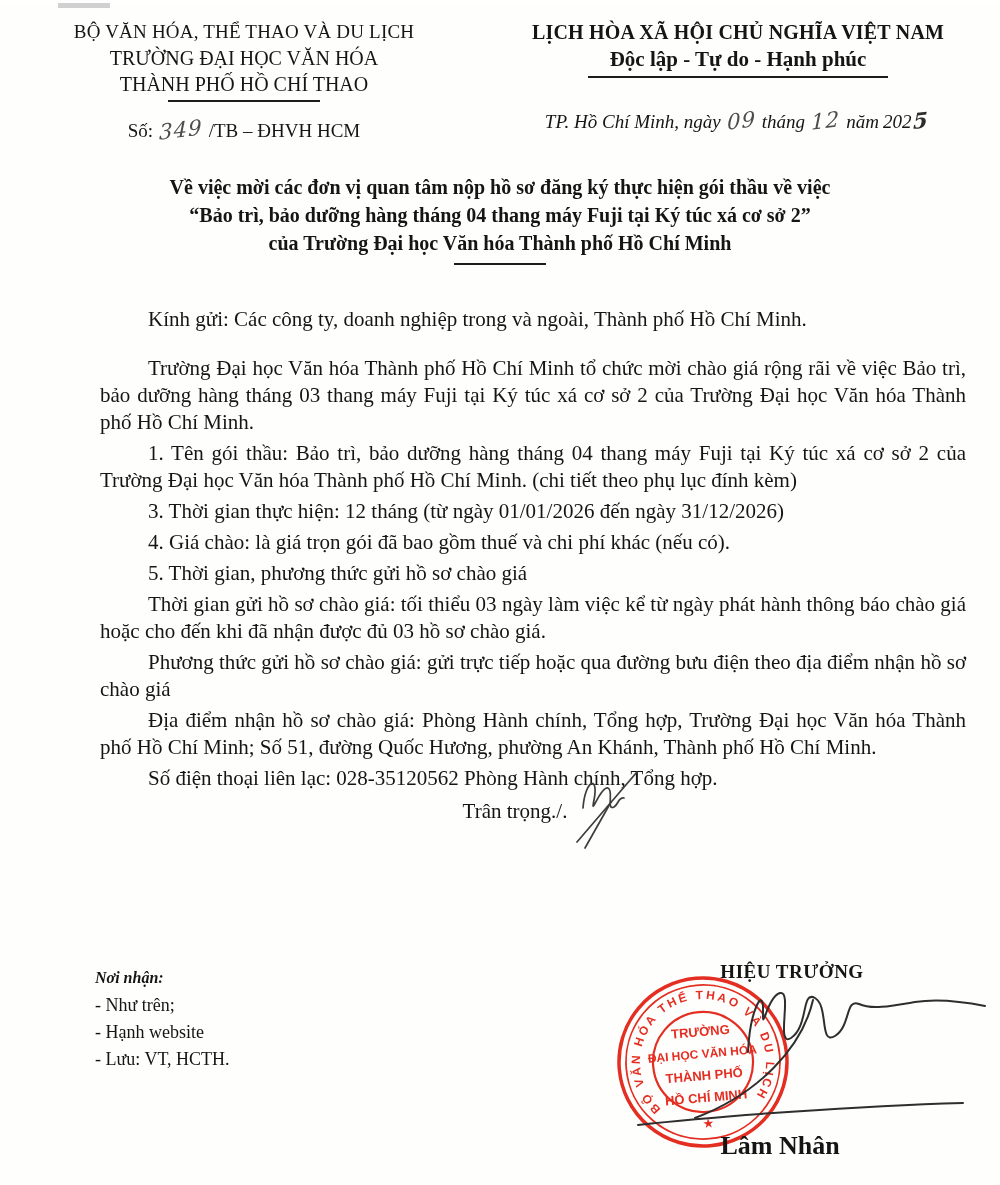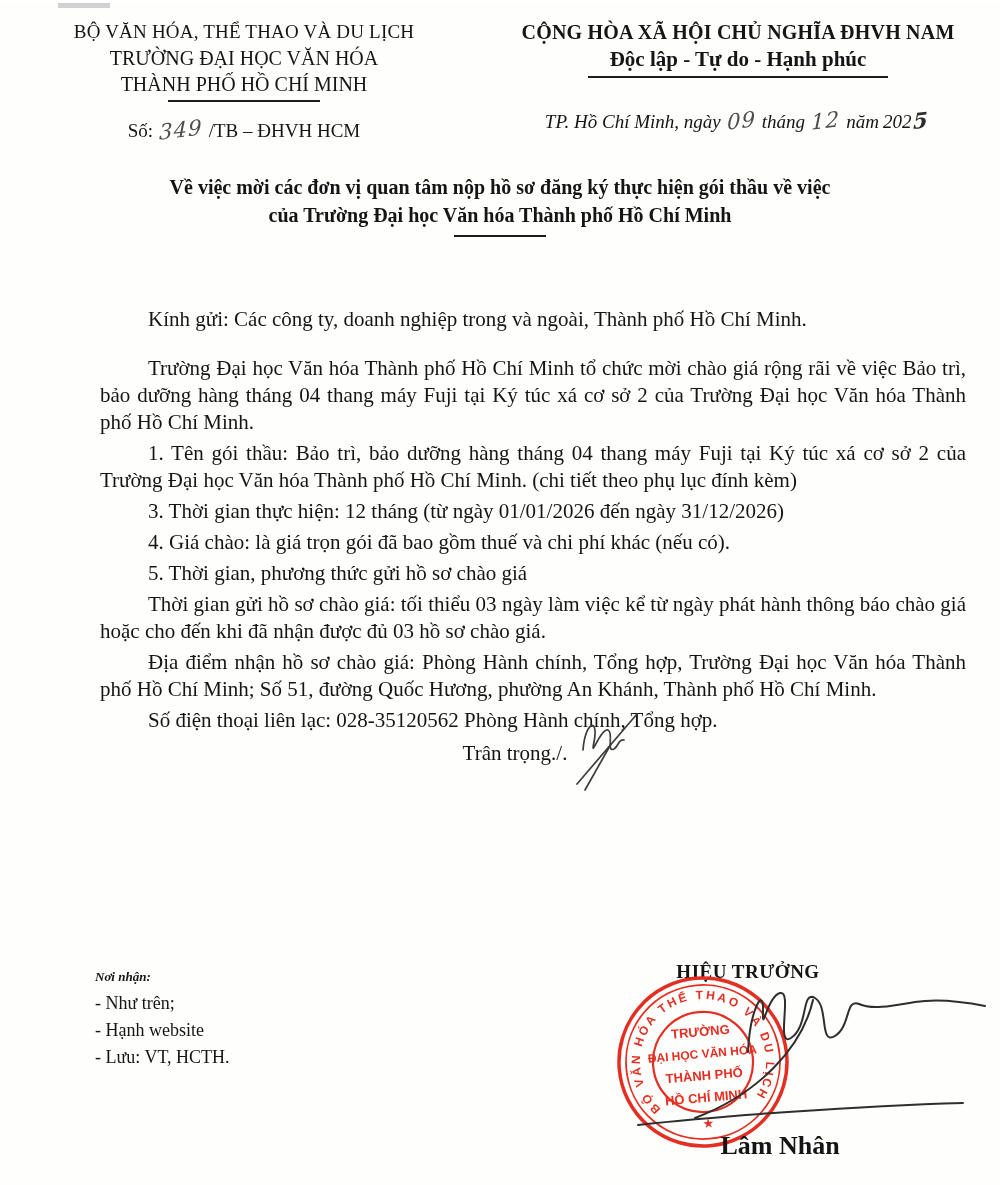--- a/index.html
+++ b/index.html
@@ -51,24 +51,24 @@
   .body-text p{margin:0 0 4px;text-indent:48px;}
   .body-text .salutation{margin-bottom:22px;text-align:left;}
   .body-text .closing{text-align:center;font-family:Liberation Serif, serif;}
 
   .initial-wrap{display:inline-block;position:relative;width:84px;height:22px;vertical-align:baseline;}
   .initial-wrap svg{position:absolute;left:2px;top:-32px;overflow:visible;}
   .initial-wrap path{stroke:#3d3d3d;stroke-width:1.7;fill:none;stroke-linecap:round;}
 
   
   .recipients{position:absolute;left:95px;top:966px;font-size:18px;}
-  .recipients-heading{font-weight:bold;font-style:italic;font-size:13px;margin-bottom:5px;}
+  .recipients-heading{font-weight:bold;font-style:italic;font-size:16px;margin-bottom:5px;}
   .recipient-item{line-height:27px;}
 
-  .signer-title{position:absolute;left:608px;top:958px;width:280px;text-align:center;font-weight:bold;font-size:19px;letter-spacing:.5px;}
+  .signer-title{position:absolute;left:652px;top:958px;width:280px;text-align:center;font-weight:bold;font-size:19px;letter-spacing:.5px;}
   .signer-name{position:absolute;left:660px;top:1128px;width:240px;text-align:center;font-weight:bold;font-size:26px;}
 
   .stamp{position:absolute;left:615px;top:971px;transform:rotate(-5deg);}
   .stamp circle{fill:none;stroke:var(--stamp-red);}
   .stamp .s-ring{stroke-width:3.5;}
   .stamp .s-ring2{stroke-width:1.8;}
   .stamp .s-ring3{stroke-width:2.2;}
   .stamp text{fill:var(--stamp-red);font-family:"Liberation Sans","DejaVu Sans",sans-serif;font-weight:bold;}
   .stamp .s-ringtext{letter-spacing:2.5px;}
 
@@ -77,50 +77,52 @@
 </style>
 </head>
 <body>
 
 <div class="page">
   <div class="scan-mark"></div>
 
   <div class="hdr-left">
     <div class="l1">BỘ VĂN HÓA, THỂ THAO VÀ DU LỊCH</div>
     <div class="l2">TRƯỜNG ĐẠI HỌC VĂN HÓA</div>
-    <div class="l3">THÀNH PHỐ HỒ CHÍ MINH</div>
+    <div class="l3">THÀNH PHỐ HỒ CHÍ THAO</div>
     <div class="rule-left"></div>
     <div class="so-line">
       <span>Số:</span><span class="hand">349</span><span>/TB – ĐHVH HCM</span>
     </div>
   </div>
 
   <div class="hdr-right">
-    <div class="r1">CỘNG HÒA XÃ HỘI CHỦ NGHĨA ĐHVH NAM</div>
+    <div class="r1">LỊCH HÒA XÃ HỘI CHỦ NGHĨA VIỆT NAM</div>
     <div class="r2">Độc lập - Tự do - Hạnh phúc</div>
     <div class="rule-right"></div>
     <div class="date-line">
       <span>TP. Hồ Chí Minh, ngày</span><span class="hand">09</span><span>tháng</span><span class="hand">12</span><span>năm</span><span style="margin-right:0">202</span><span class="hand hand-bold" style="margin-left:0">5</span>
     </div>
   </div>
 
   <div class="title-block">
     <div class="title-sub">Về việc mời các đơn vị quan tâm nộp hồ sơ đăng ký thực hiện gói thầu về việc</div>
+    <div class="title-sub">“Bảo trì, bảo dưỡng hàng tháng 04 thang máy Fuji tại Ký túc xá cơ sở 2”</div>
     <div class="title-sub">của Trường Đại học Văn hóa Thành phố Hồ Chí Minh</div>
     <div class="title-rule"></div>
   </div>
 
   <div class="body-text">
     <p class="salutation">Kính gửi: Các công ty, doanh nghiệp trong và ngoài, Thành phố Hồ Chí Minh.</p>
-    <p>Trường Đại học Văn hóa Thành phố Hồ Chí Minh tổ chức mời chào giá rộng rãi về việc Bảo trì, bảo dưỡng hàng tháng 04 thang máy Fuji tại Ký túc xá cơ sở 2 của Trường Đại học Văn hóa Thành phố Hồ Chí Minh.</p>
+    <p>Trường Đại học Văn hóa Thành phố Hồ Chí Minh tổ chức mời chào giá rộng rãi về việc Bảo trì, bảo dưỡng hàng tháng 03 thang máy Fuji tại Ký túc xá cơ sở 2 của Trường Đại học Văn hóa Thành phố Hồ Chí Minh.</p>
     <p>1. Tên gói thầu: Bảo trì, bảo dưỡng hàng tháng 04 thang máy Fuji tại Ký túc xá cơ sở 2 của Trường Đại học Văn hóa Thành phố Hồ Chí Minh. (chi tiết theo phụ lục đính kèm)</p>
     <p>3. Thời gian thực hiện: 12 tháng (từ ngày 01/01/2026 đến ngày 31/12/2026)</p>
     <p>4. Giá chào: là giá trọn gói đã bao gồm thuế và chi phí khác (nếu có).</p>
     <p>5. Thời gian, phương thức gửi hồ sơ chào giá</p>
     <p>Thời gian gửi hồ sơ chào giá: tối thiểu 03 ngày làm việc kể từ ngày phát hành thông báo chào giá hoặc cho đến khi đã nhận được đủ 03 hồ sơ chào giá.</p>
+    <p>Phương thức gửi hồ sơ chào giá: gửi trực tiếp hoặc qua đường bưu điện theo địa điểm nhận hồ sơ chào giá</p>
     <p>Địa điểm nhận hồ sơ chào giá: Phòng Hành chính, Tổng hợp, Trường Đại học Văn hóa Thành phố Hồ Chí Minh; Số 51, đường Quốc Hương, phường An Khánh, Thành phố Hồ Chí Minh.</p>
     <p>Số điện thoại liên lạc: 028-35120562 Phòng Hành chính, Tổng hợp.</p>
     <p class="closing">
       <span>Trân trọng./.</span><span class="initial-wrap"><svg width="96" height="84" viewBox="0 0 96 84">
         <path d="M 14 44 C 16 16, 30 10, 25 36 C 21 56, 31 22, 39 24 C 45 26, 37 47, 45 43 C 50 40, 49 33, 55 34"></path>
         <path d="M 8 78 L 68 8"></path>
         <path d="M 16 84 L 42 38"></path>
       </svg></span>
     </p>
   </div>

